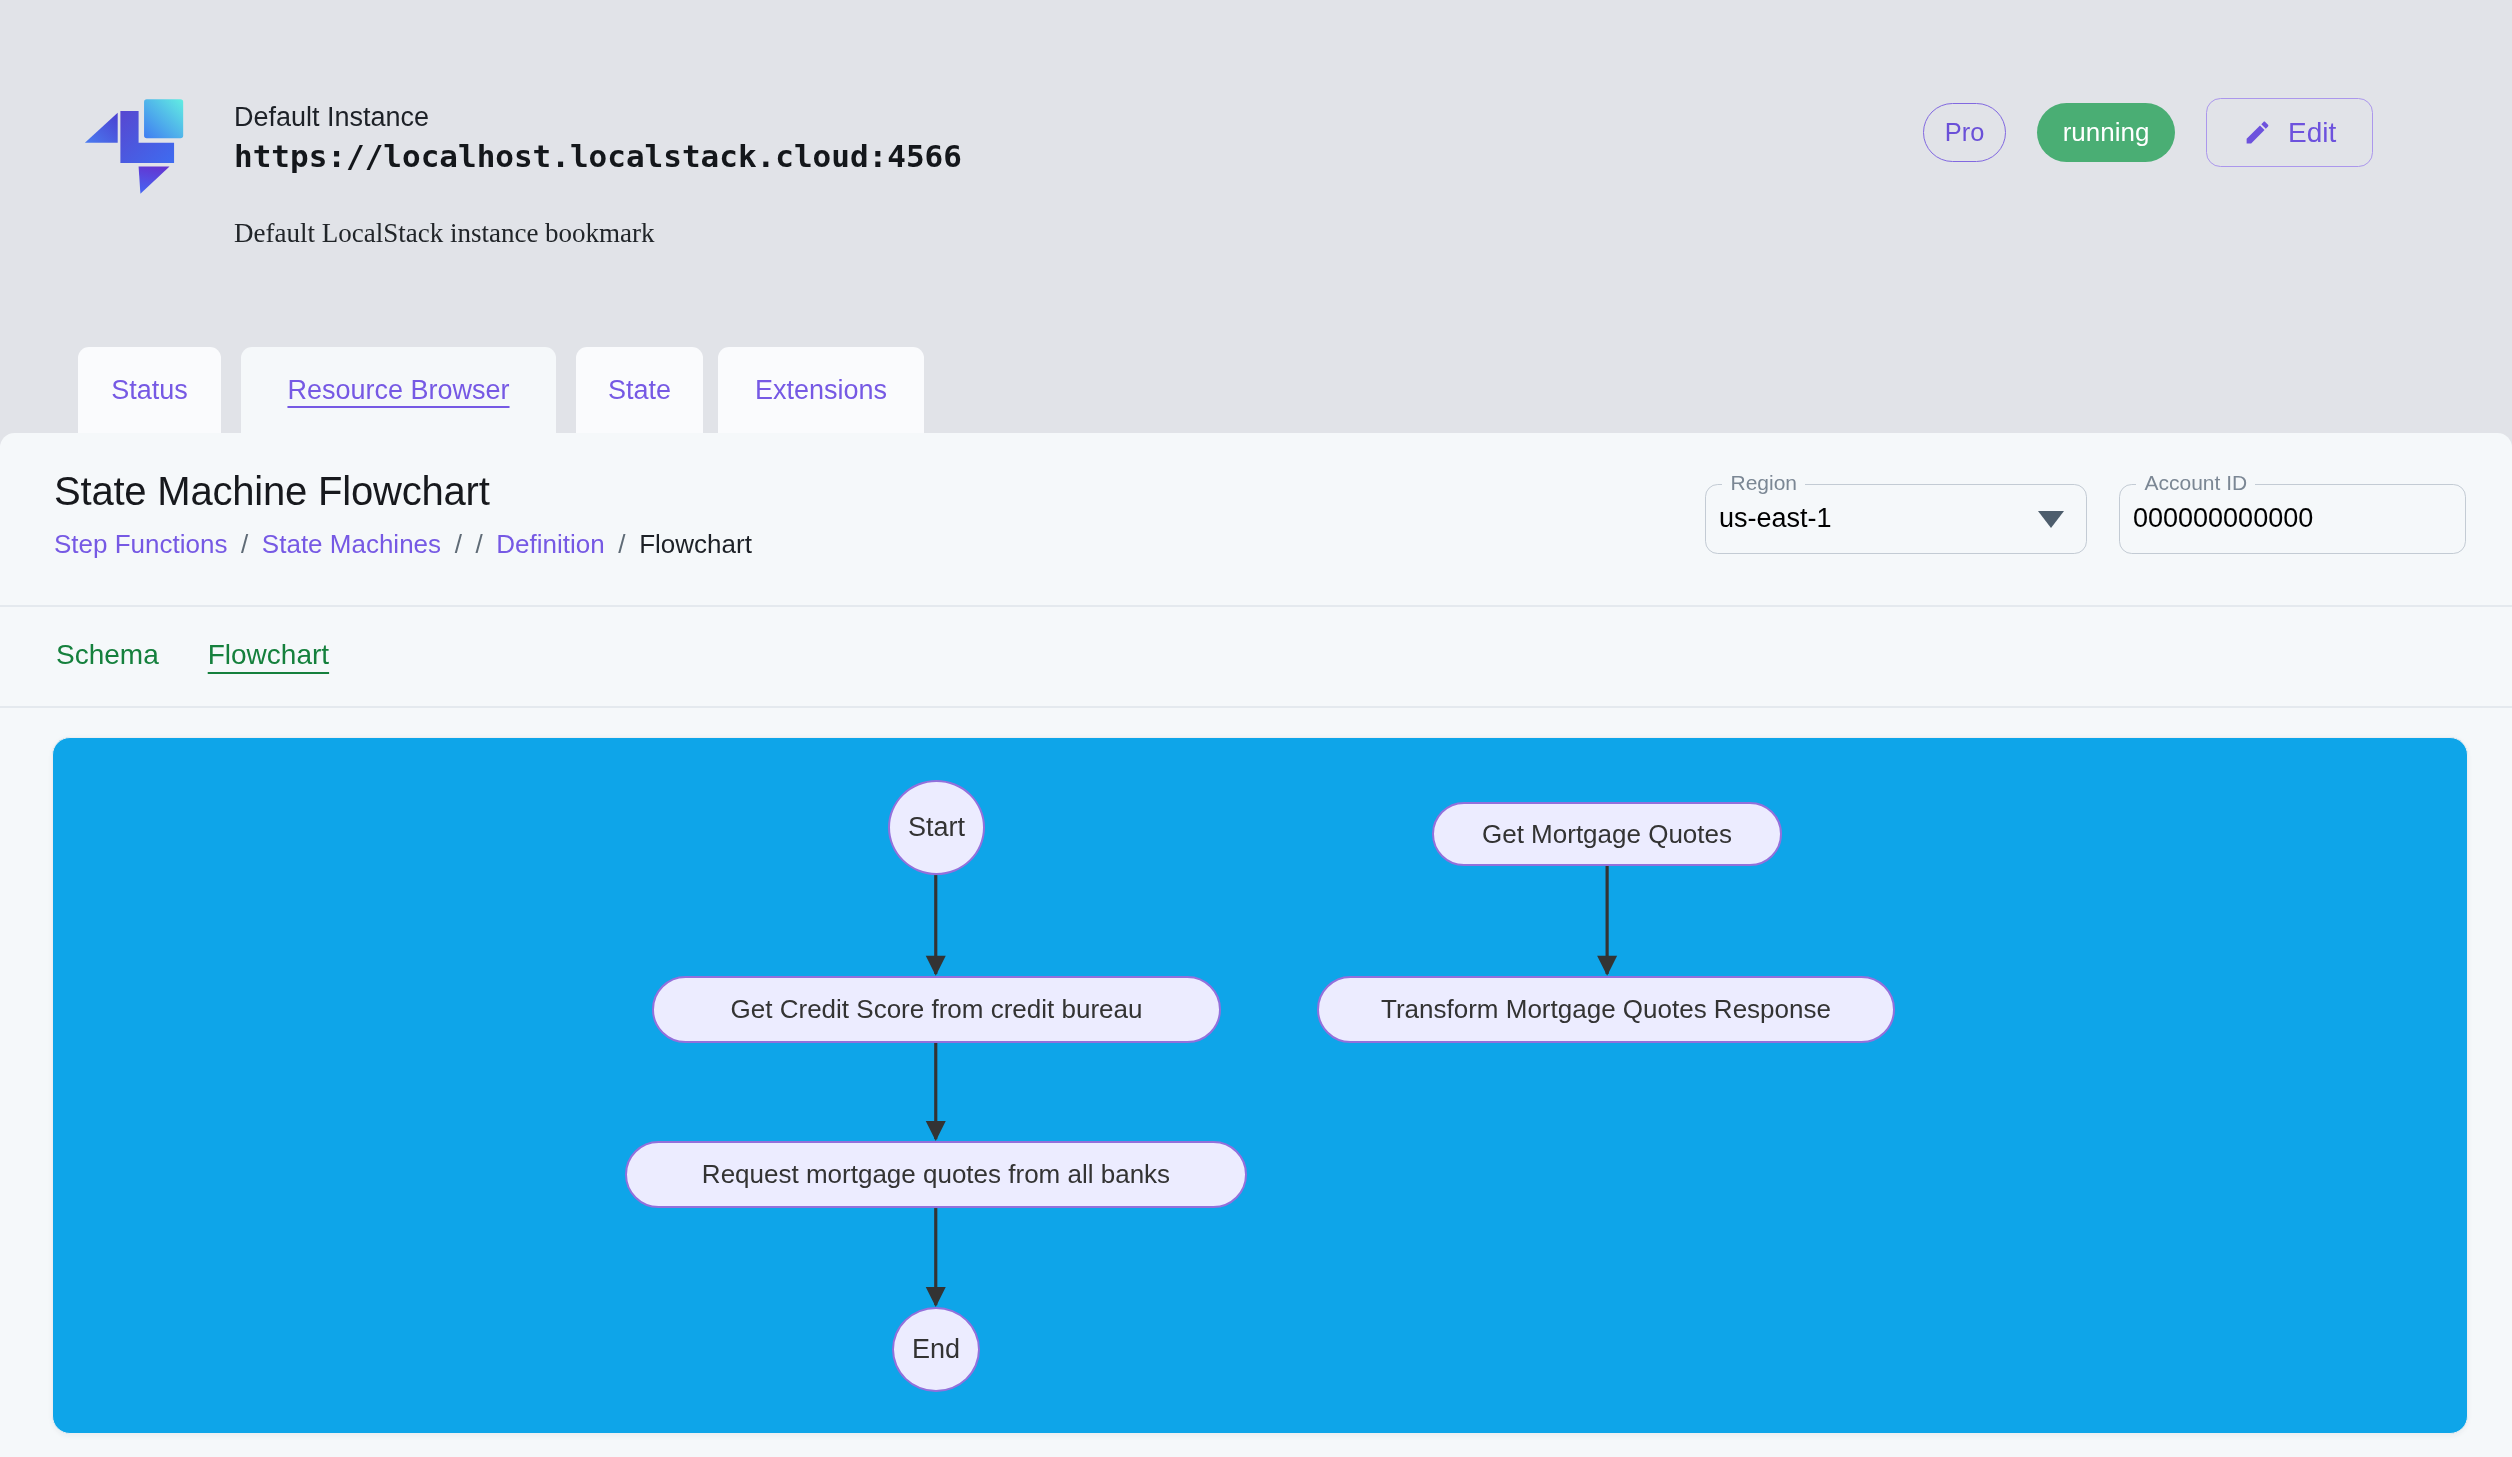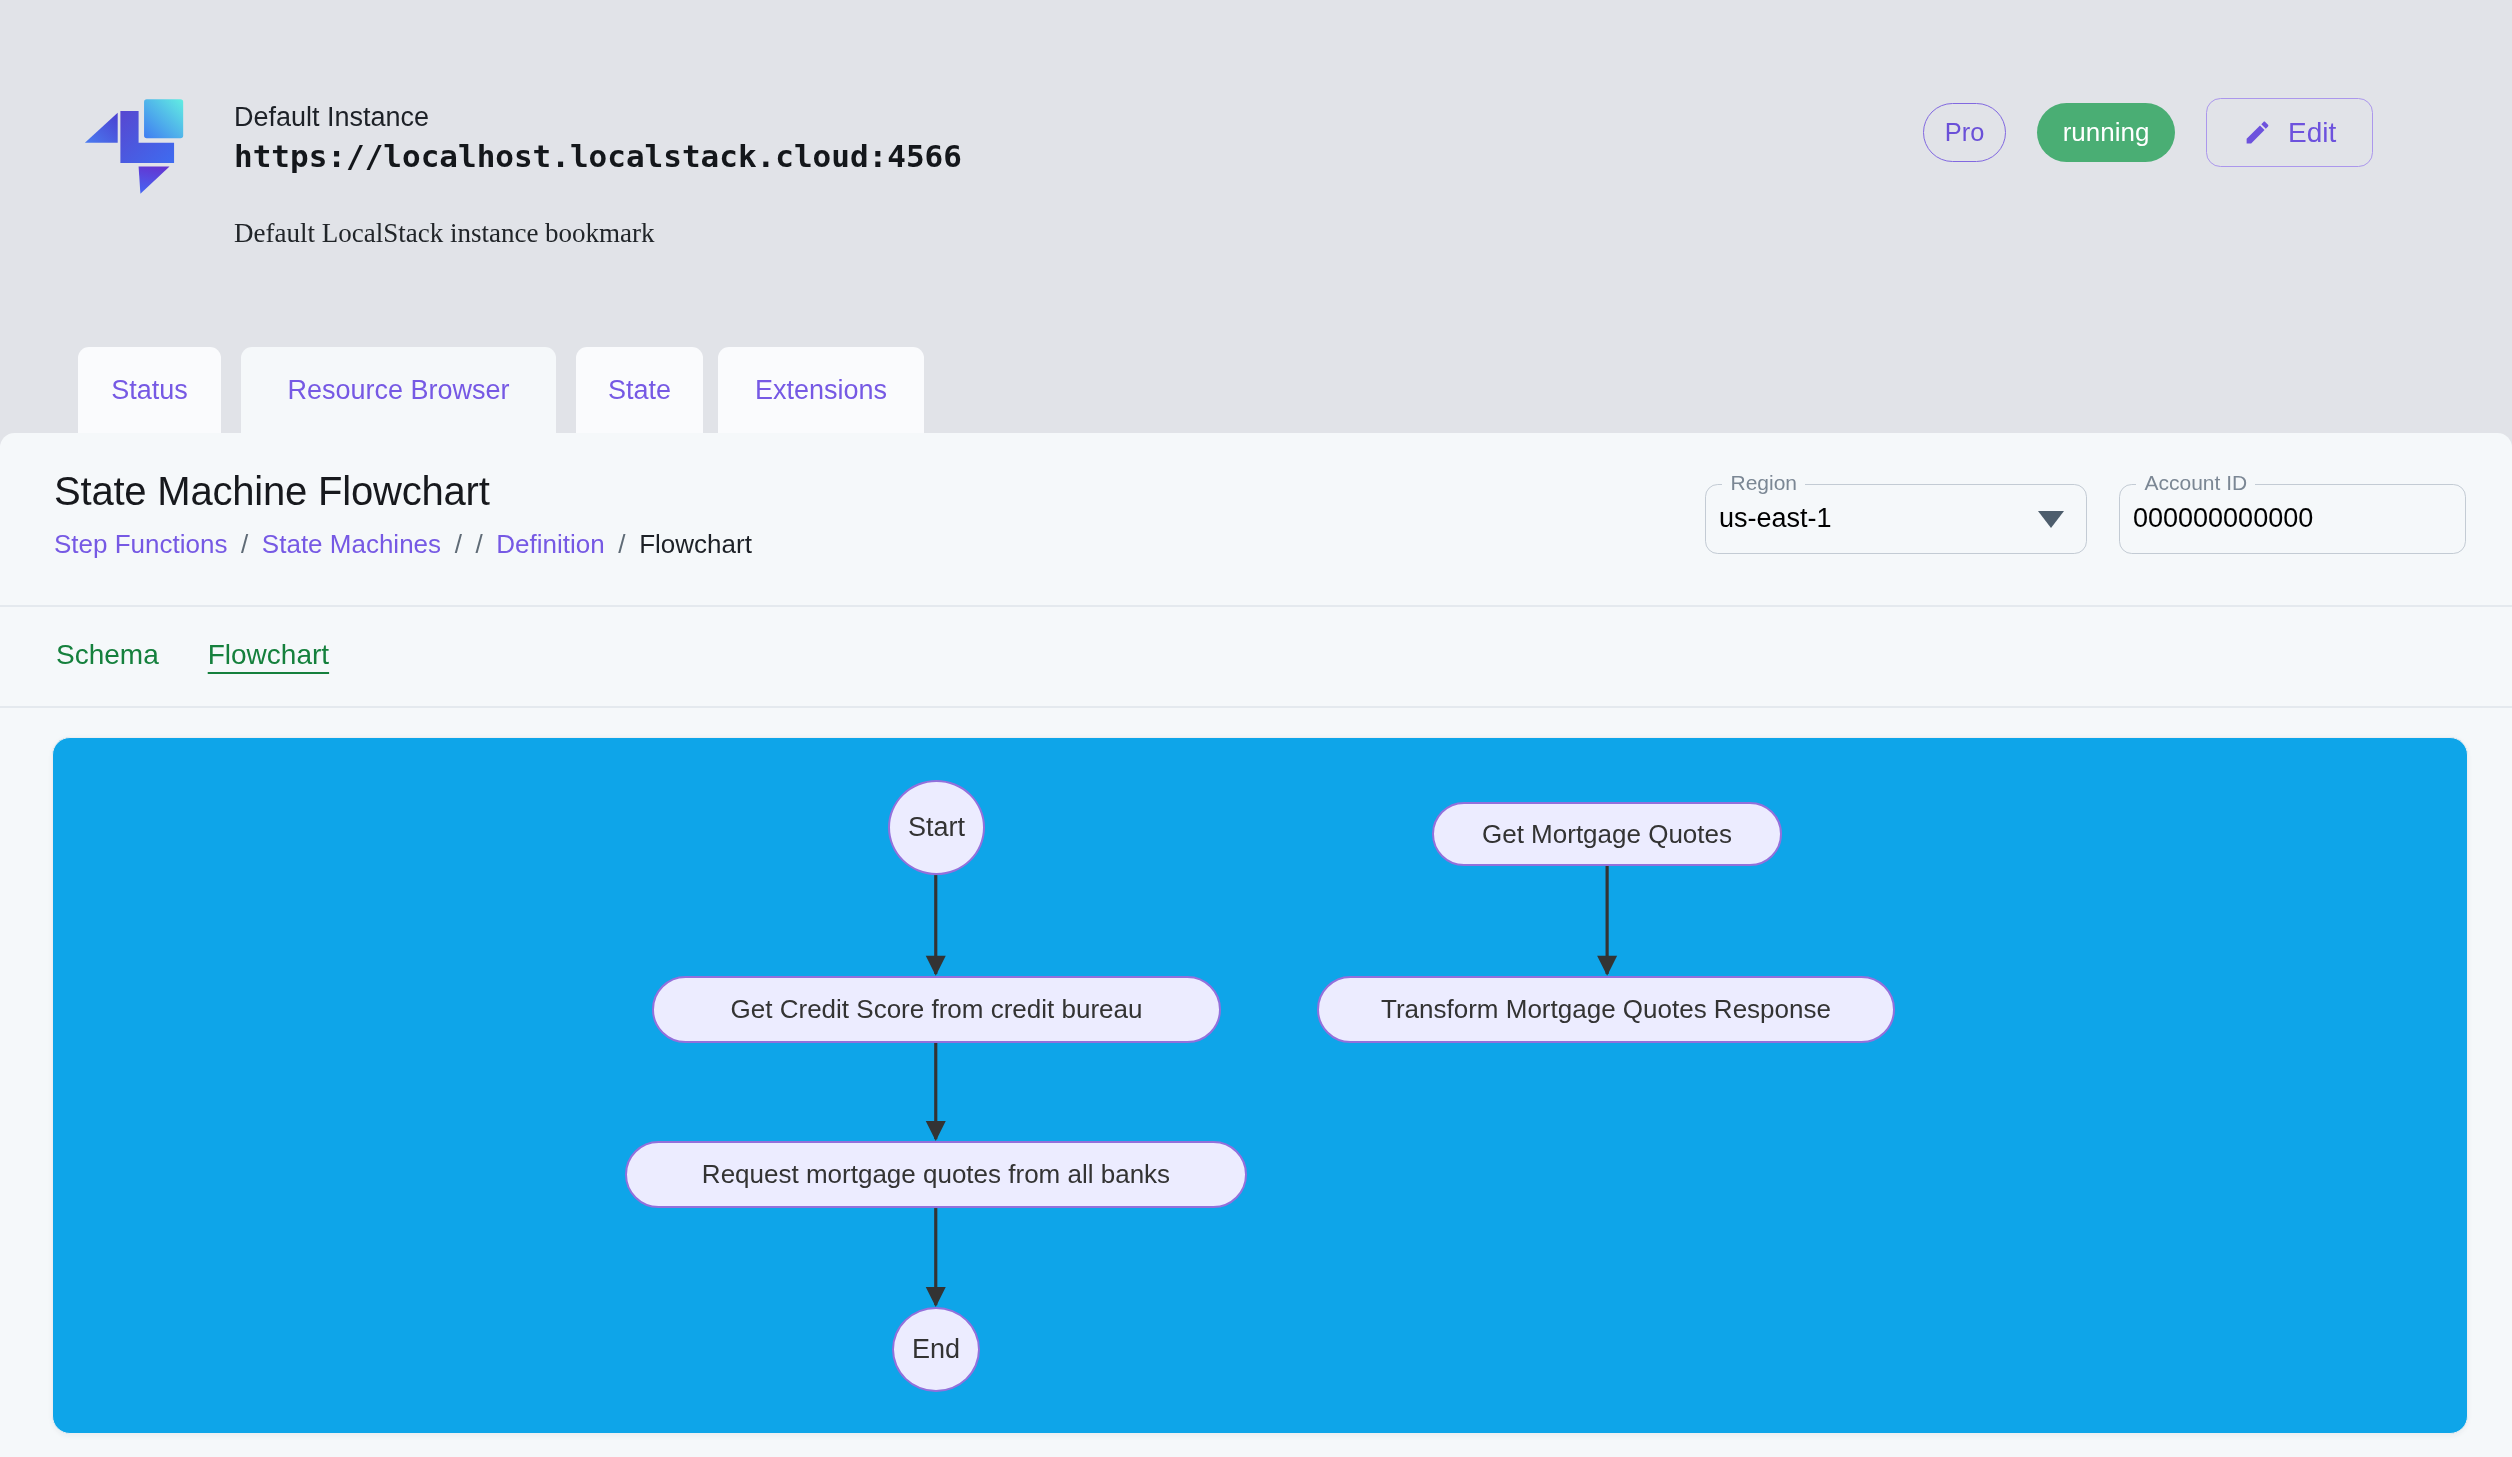--- a/index.html
+++ b/index.html
@@ -41,21 +41,21 @@
   .tab {
     position:absolute; top:347px; height:86px;
     background:#fafbfd; border-radius:11px 11px 0 0;
     display:flex; align-items:center; justify-content:center;
     font-size:27px; font-weight:500; color:#7659e4; cursor:pointer;
   }
   .tab-status     { left:78px;  width:143px;justify-content:center; }
   .tab-resources  { left:241px; width:315px; background:#f5f8fa; }
   .tab-state      { left:576px; width:127px; }
   .tab-extensions { left:718px; width:206px;justify-content:center; }
-  .tab.active span { text-decoration-thickness:2.3px; text-underline-offset:7.3px; }
+  .tab.active span { text-decoration:underline; text-decoration-thickness:2.3px; text-underline-offset:7.3px; }
 
   
   .panel {
     position:absolute; left:0; top:433px; width:2512px; height:1024px;
     background:#f5f8fa; border-radius:14.5px 14.5px 0 0;
   }
   .page-title { position:absolute; left:54px; top:469px; font-size:40px; font-weight:500;
                 color:#17191d; letter-spacing:-0.2px; }
   .breadcrumb { position:absolute; left:54px; top:529px; display:flex; align-items:baseline;
                 gap:13.6px; font-size:26px; }

